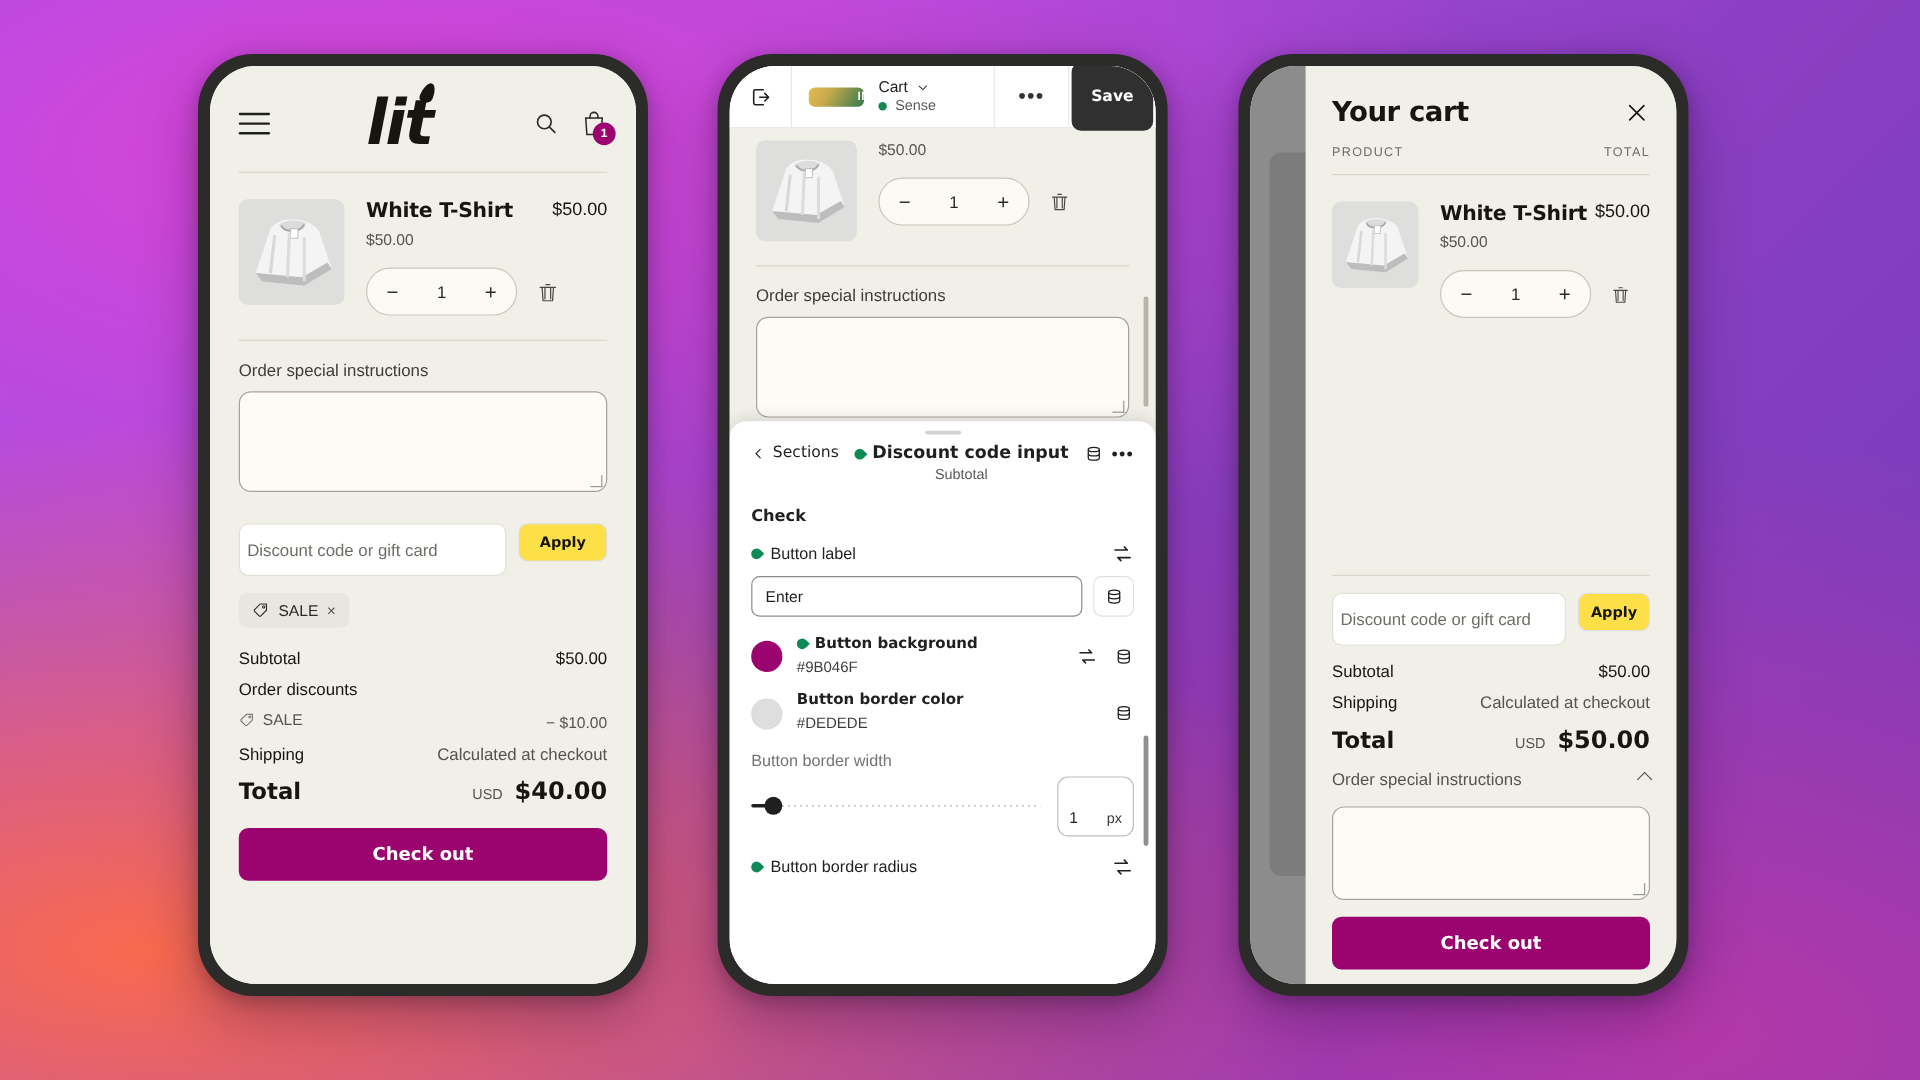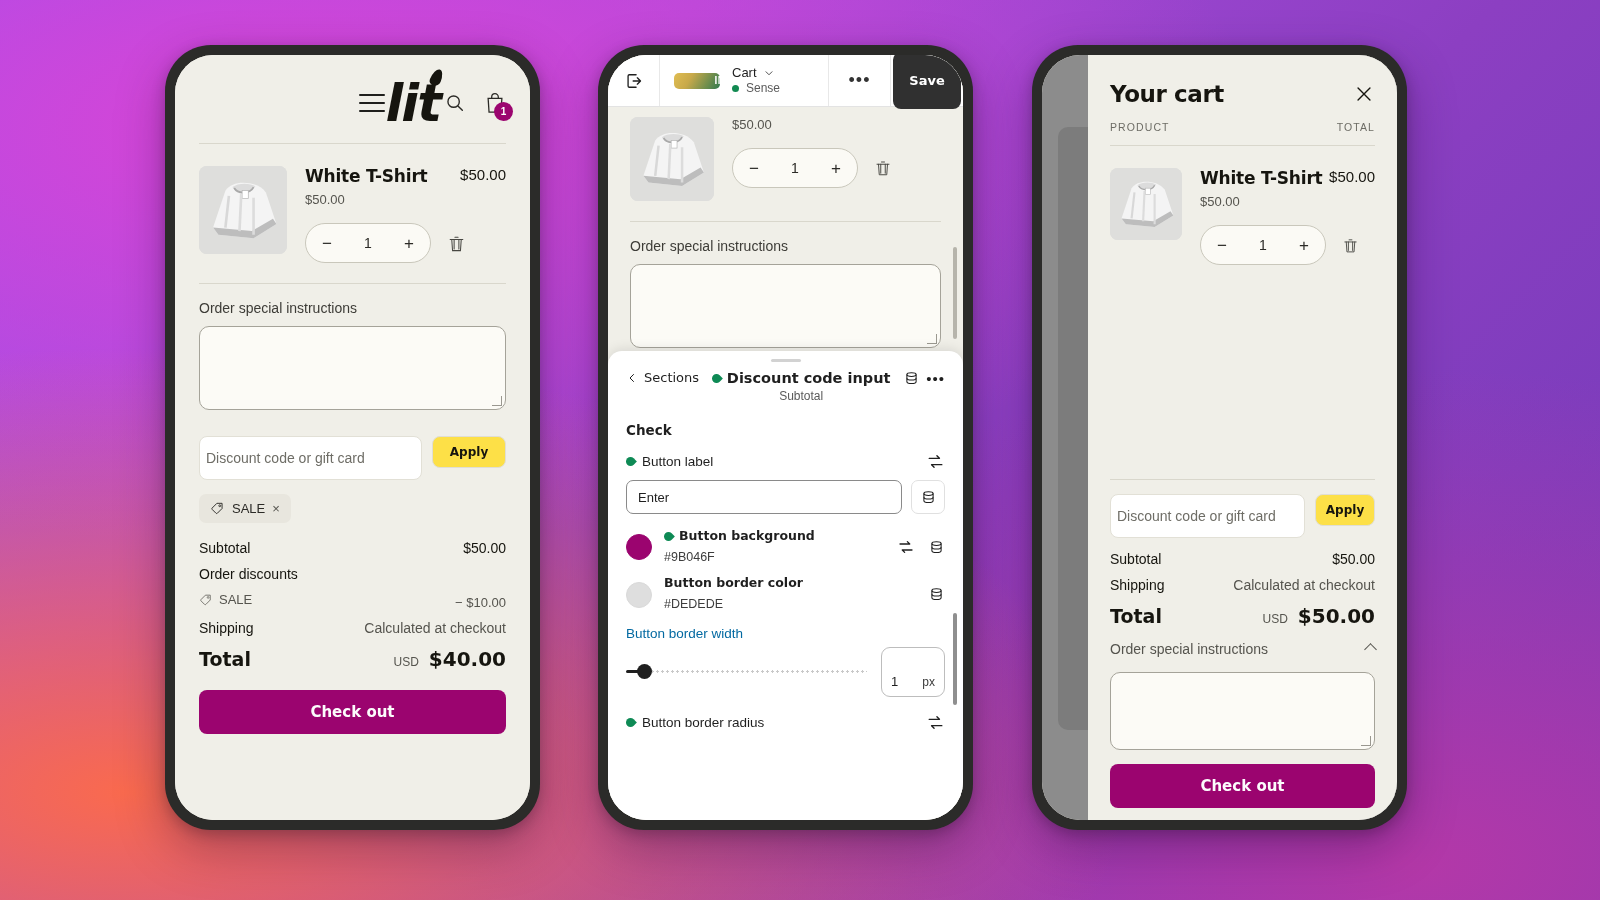--- a/index.html
+++ b/index.html
@@ -30,21 +30,21 @@
     position: relative;
     background: #f2f1ea;
   }
 
   #phone-left  { left: 165px; top: 45px;  width: 375px; height: 785px; }
   #phone-mid   { left: 598px; top: 45px;  width: 375px; height: 785px; }
   #phone-right { left: 1032px; top: 45px; width: 375px; height: 785px; }
 
   
   .store { background: #f0efe8; height: 100%; width: 100%; padding: 0 24px; position: relative; }
-  .store-header { display: flex; align-items: center; justify-content: flex-end; height: 86px; padding-top: 10px; }
+  .store-header { display: flex; align-items: center; justify-content: space-between; height: 86px; padding-top: 10px; }
   .hamburger { width: 26px; cursor: pointer; }
   .hamburger span { display: block; height: 2px; background: #1f1f1c; margin: 6px 0; border-radius: 1px; }
   .brand { font-family: "DejaVu Sans", sans-serif; font-weight: 900; font-style: italic; font-size: 52px;
            letter-spacing: -2px; color: #16150f; line-height: 1; position: relative; padding-right: 4px; }
   .brand .flame { position: absolute; top: -8px; left: 46px; width: 11px; height: 17px;
                   background: #16150f; border-radius: 50% 50% 50% 50% / 70% 70% 30% 30%;
                   transform: rotate(14deg) skewX(-8deg); }
   .hdr-icons { display: flex; align-items: center; gap: 18px; }
   .cart-icon-wrap { position: relative; }
   .cart-badge { position: absolute; right: -7px; bottom: -6px; width: 19px; height: 19px; border-radius: 50%;
@@ -136,21 +136,21 @@
              font-family: inherit; font-size: 13px; color: #1f1f1f; background: #fff; }
   .sq-btn { width: 34px; height: 34px; border: 1px solid #e0e0e0; border-radius: 7px; background: #fff;
             display: flex; align-items: center; justify-content: center; cursor: pointer; }
   .color-row { display: flex; align-items: center; gap: 12px; margin-bottom: 9px; }
   .swatch { width: 26px; height: 26px; border-radius: 50%; border: 1px solid #d9d9d9; flex: none; }
   .color-meta { flex: 1; line-height: 1.35; }
   .color-name { display: flex; align-items: center; gap: 6px; font-family: "DejaVu Sans", sans-serif;
                 font-weight: 700; font-size: 12.5px; color: #1f1f1f; }
   .color-hex { font-size: 12.5px; color: #3d3d3d; }
   .color-acts { display: flex; align-items: center; gap: 13px; }
-  .slider-label { font-size: 13.5px; color: #0369a1; margin: 12px 0 6px; }
+  .slider-label { font-size: 13.5px; color: #737373; margin: 12px 0 6px; }
   .slider-row { display: flex; align-items: center; gap: 14px; }
   .slider { flex: 1; position: relative; height: 18px; display: flex; align-items: center; }
   .slider .track-dots { position: absolute; left: 14px; right: 0; height: 3px;
       background-image: radial-gradient(circle, #c9c9c9 1px, transparent 1.2px);
       background-size: 5px 3px; background-repeat: repeat-x; }
   .slider .fill { position: absolute; left: 0; width: 17px; height: 3px; background: #1f1f1f; border-radius: 2px; }
   .slider .knob { position: absolute; left: 11px; width: 15px; height: 15px; background: #1f1f1f; border-radius: 50%; }
   .num-box { width: 64px; height: 50px; border: 1px solid #bdbdbd; border-radius: 9px; background: #fff;
              display: flex; align-items: flex-end; justify-content: space-between; padding: 0 9px 7px; }
   .num-box .nv { font-size: 13px; color: #1f1f1f; }

